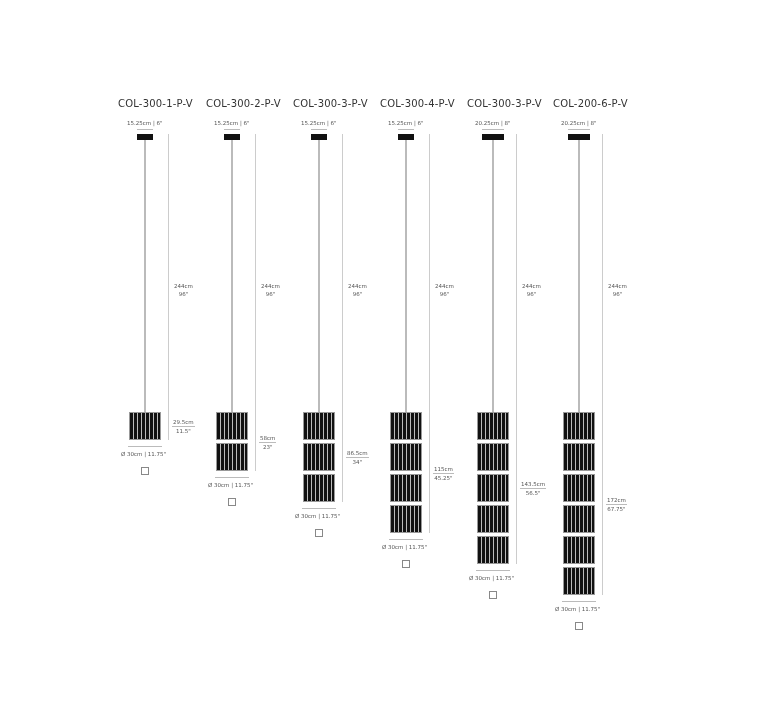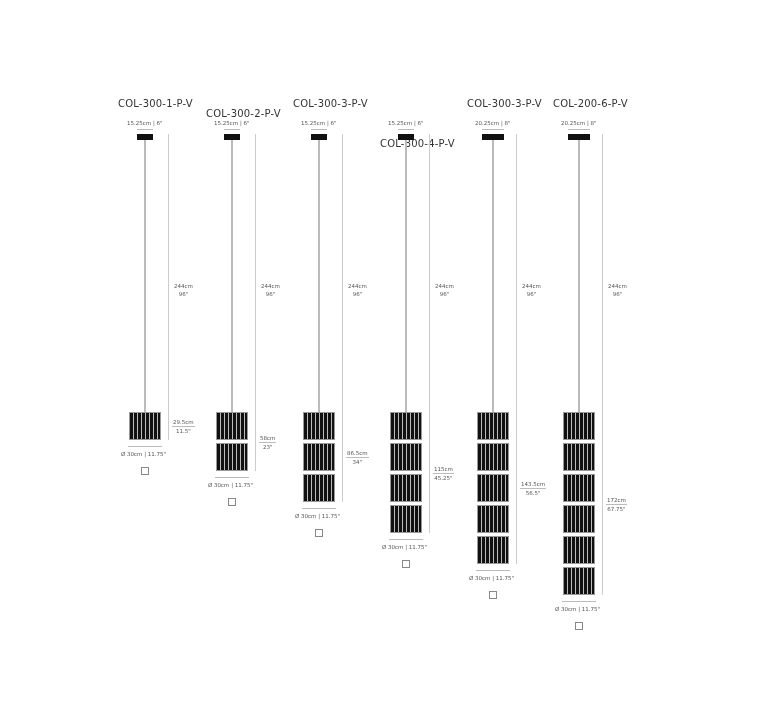--- a/index.html
+++ b/index.html
@@ -35,21 +35,21 @@
     </div>
     <div class="module" style="left: 129px; width: 32px; top: 412px;"></div>
     <div class="vline" style="left: 168px; top: 412px; height: 28px;"></div>
     <div class="hlabel" style="left: 172px; top: 418px;">
       <span class="top">29.5cm</span>
       <span style="display: block;">11.5"</span>
     </div>
     <div class="diam-line" style="left: 128px; width: 34px; top: 446px;"></div>
     <div class="diam" style="left: 121px; top: 451px;">Ø 30cm | 11.75"</div>
     <div class="check" style="left: 141px; top: 467px;"></div>
-    <div class="title" style="left: 206px; margin-top: 10px;">COL-300-2-P-V</div>
+    <div class="title" style="left: 206px;">COL-300-2-P-V</div>
     <div class="canopy-dim" style="left: 214px;">15.25cm | 6"</div>
     <div class="canopy-line" style="left: 224px; width: 16px;"></div>
     <div class="canopy" style="left: 224px; width: 16px;"></div>
     <div class="cable" style="left: 231px; height: 272px;"></div>
     <div class="vline" style="left: 255px; top: 134px; height: 278px;"></div>
     <div class="hlabel" style="left: 260px; top: 282px;">
       <span class="top" style="border-bottom: none;">244cm</span>
       <span style="display: block;">96"</span>
     </div>
     <div class="module" style="left: 216px; width: 32px; top: 412px;"></div>
@@ -76,21 +76,21 @@
     <div class="module" style="left: 303px; width: 32px; top: 443px;"></div>
     <div class="module" style="left: 303px; width: 32px; top: 474px;"></div>
     <div class="vline" style="left: 342px; top: 412px; height: 90px;"></div>
     <div class="hlabel" style="left: 346px; top: 449px;">
       <span class="top">86.5cm</span>
       <span style="display: block;">34"</span>
     </div>
     <div class="diam-line" style="left: 302px; width: 34px; top: 508px;"></div>
     <div class="diam" style="left: 295px; top: 513px;">Ø 30cm | 11.75"</div>
     <div class="check" style="left: 315px; top: 529px;"></div>
-    <div class="title" style="left: 380px; margin-top: 40px;">COL-300-4-P-V</div>
+    <div class="title" style="left: 380px;">COL-300-4-P-V</div>
     <div class="canopy-dim" style="left: 388px;">15.25cm | 6"</div>
     <div class="canopy-line" style="left: 398px; width: 16px;"></div>
     <div class="canopy" style="left: 398px; width: 16px;"></div>
     <div class="cable" style="left: 405px; height: 272px;"></div>
     <div class="vline" style="left: 429px; top: 134px; height: 278px;"></div>
     <div class="hlabel" style="left: 434px; top: 282px;">
       <span class="top" style="border-bottom: none;">244cm</span>
       <span style="display: block;">96"</span>
     </div>
     <div class="module" style="left: 390px; width: 32px; top: 412px;"></div>

